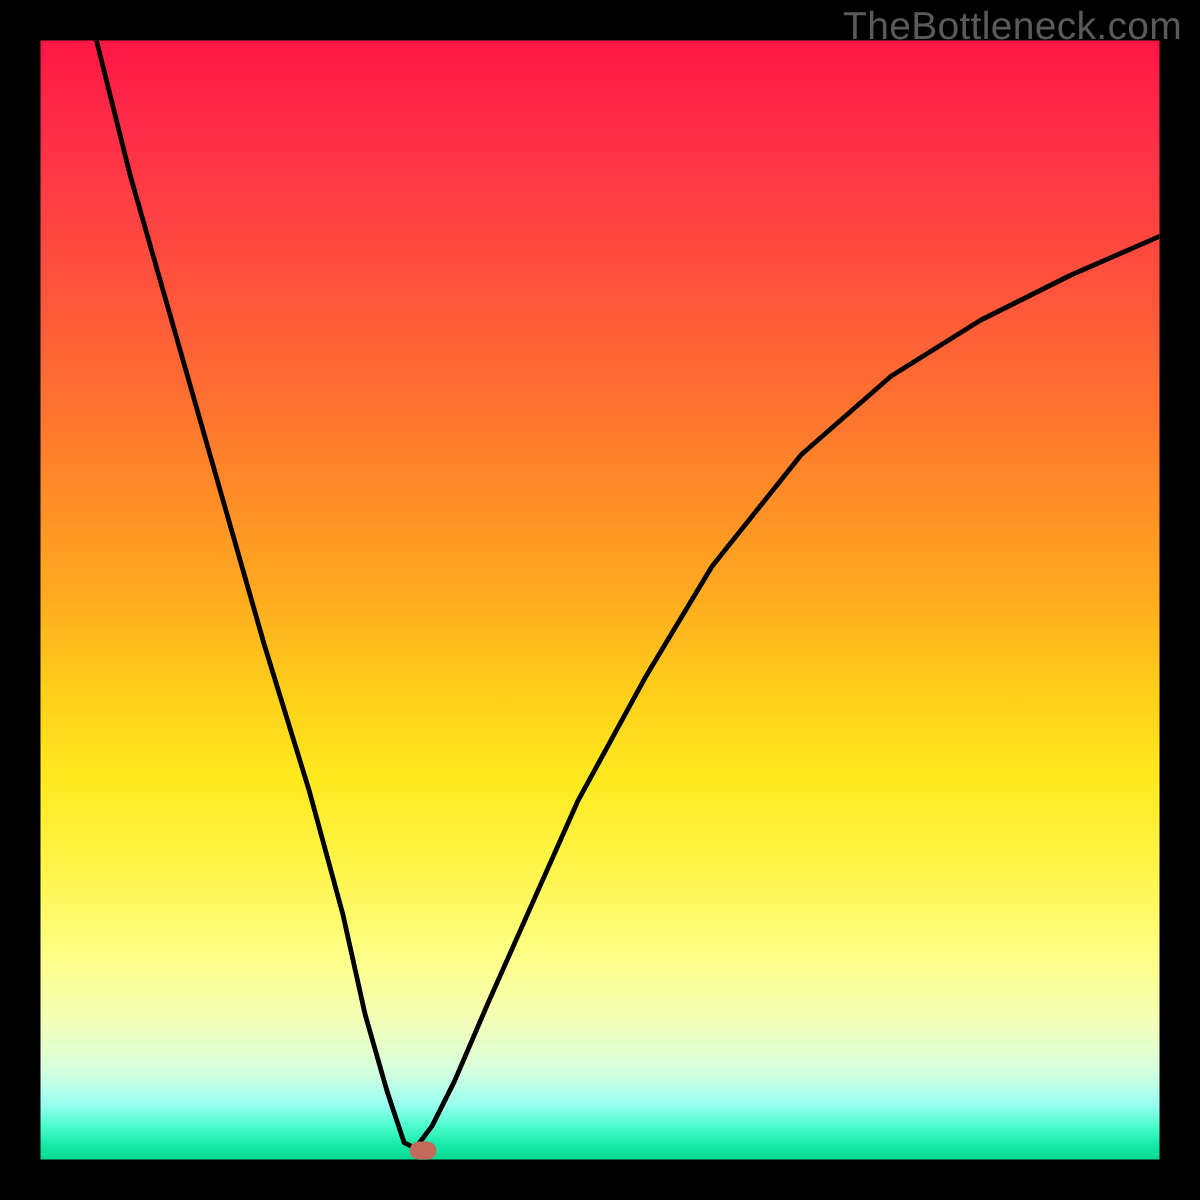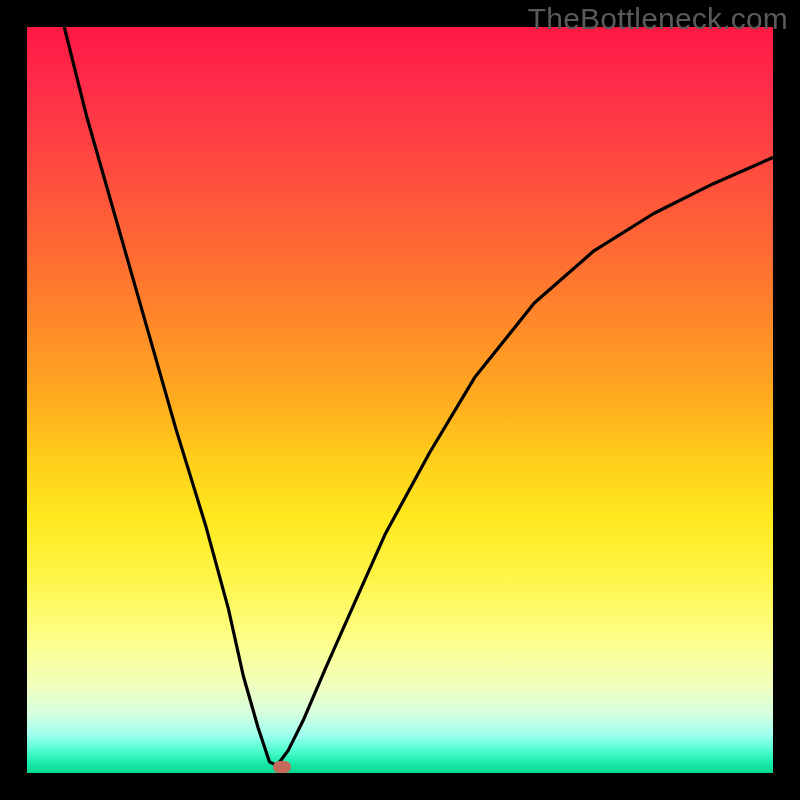--- a/index.html
+++ b/index.html
@@ -15,21 +15,21 @@
     position: relative;
     width: 800px;
     height: 800px;
     background: #000;
   }
   .watermark {
     position: absolute;
     top: 2px;
     right: 12px;
     color: #5a5a5a;
-    font-size: 30px;
+    font-size: 26px;
     font-weight: 500;
     letter-spacing: 0.2px;
     z-index: 10;
     user-select: none;
   }
   .plot-area {
     position: absolute;
     left: 27px;
     top: 27px;
     width: 746px;

